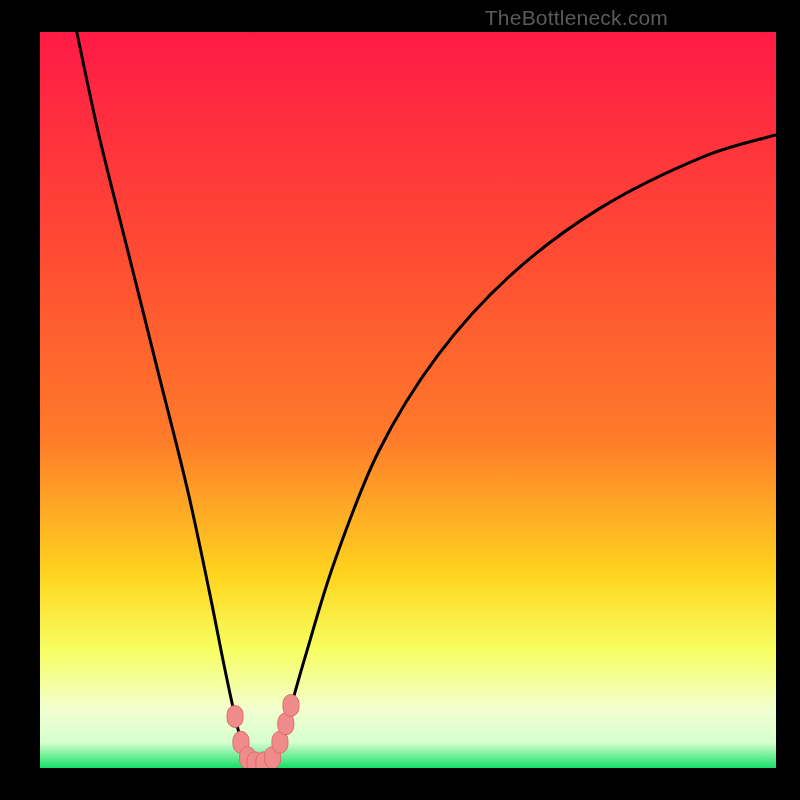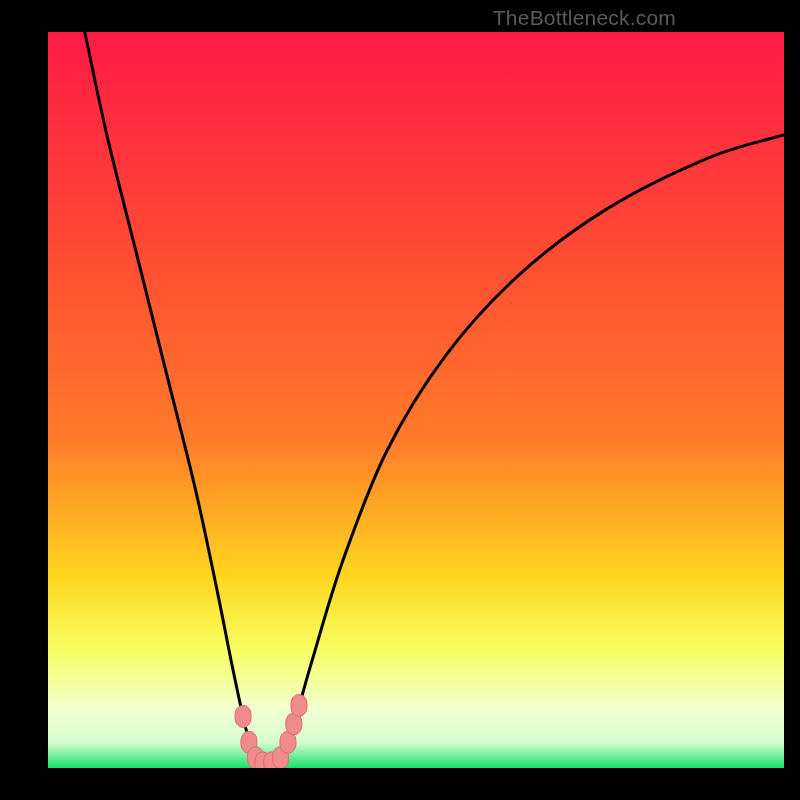--- a/index.html
+++ b/index.html
@@ -6,21 +6,21 @@
     margin: 0;
     padding: 0;
     width: 800px;
     height: 800px;
     background: #000;
     font-family: Arial, Helvetica, sans-serif;
     overflow: hidden;
   }
   .frame {
     position: absolute;
-    left: 16px; top: 0;
+    left: 8px; top: 0;
     width: 674px; height: 800px;
     background: #000;
   }
   .plot {
     position: absolute;
     left: 32px;
     top: 32px;
     width: 736px;
     height: 736px;
     overflow: hidden;

